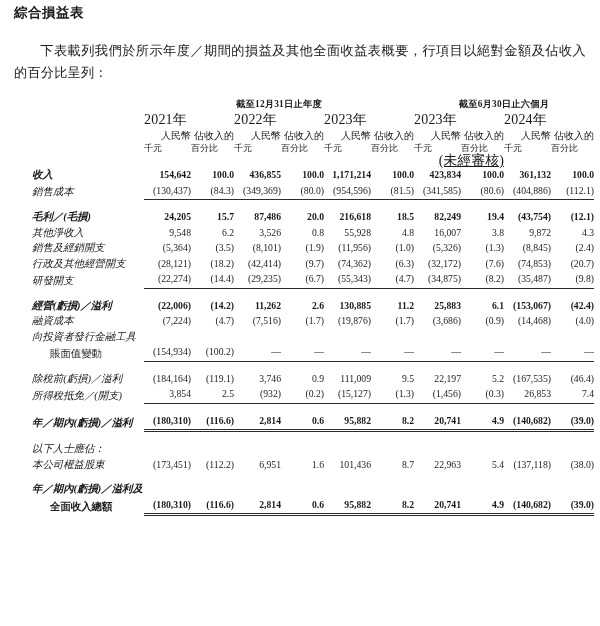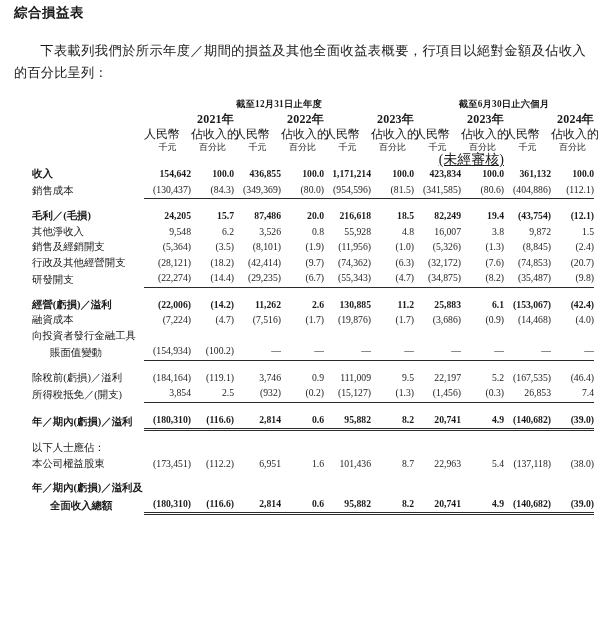--- a/index.html
+++ b/index.html
@@ -34,41 +34,41 @@
   
   col.c-label{width:134px;}
   col.c-num{width:47px;}
   col.c-pct{width:43px;}
 
   .h-span{
     text-align:center;font-weight:bold;font-size:9.3px;
     padding-bottom:2px;letter-spacing:.2px;
   }
   .h-year{
-    text-align:right;font-weight:bold;font-size:12px;
+    text-align:left;font-weight:normal;font-size:14px;
     padding-bottom:1px;letter-spacing:.2px;
   }
   .h-unit{
-    text-align:left;font-size:12px;font-style:normal;
+    text-align:right;font-size:10px;font-style:normal;
     padding-bottom:0px;padding-right:4px;line-height:13px;
     white-space:nowrap;
   }
   .h-unit2{
-    text-align:center;font-size:9px;
+    text-align:left;font-size:9px;
     padding-right:4px;line-height:13px;white-space:nowrap;
   }
   .h-unaud{
     text-align:right;font-size:14px;padding-left:2px;
     line-height:12px;white-space:nowrap;text-decoration:underline;
   }
 
   .lbl{font-size:10.4px;text-align:left;line-height:15.5px;white-space:nowrap;padding-left:22px;}
   .lbl.b{font-weight:bold;}
   .lbl.ind2{padding-left:40px;}
-  .lbl.ind0{padding-left:22px;}
+  .lbl.ind0{padding-left:22px;font-style:italic;}
 
   .num{
     text-align:right;font-size:9.7px;line-height:15.5px;
     padding-right:4px;white-space:nowrap;
   }
   .num.b{font-weight:bold;margin-top:18px;}
 
   
   .r-single > td.num{border-bottom:1px solid #2b2b2b;padding-bottom:1px;text-align:right;}
   .r-double > td.num{
@@ -202,21 +202,21 @@
           <td class="lbl ind0">其他淨收入</td>
           <td class="num">9,548</td>
           <td class="num">6.2</td>
           <td class="num">3,526</td>
           <td class="num">0.8</td>
           <td class="num">55,928</td>
           <td class="num">4.8</td>
           <td class="num">16,007</td>
           <td class="num">3.8</td>
           <td class="num">9,872</td>
-          <td class="num">1.5</td>
+          <td class="num">4.3</td>
         </tr>
         <tr>
           <td class="lbl ind0">銷售及經銷開支</td>
           <td class="num">(5,364)</td>
           <td class="num">(3.5)</td>
           <td class="num">(8,101)</td>
           <td class="num">(1.9)</td>
           <td class="num">(11,956)</td>
           <td class="num">(1.0)</td>
           <td class="num">(5,326)</td>

